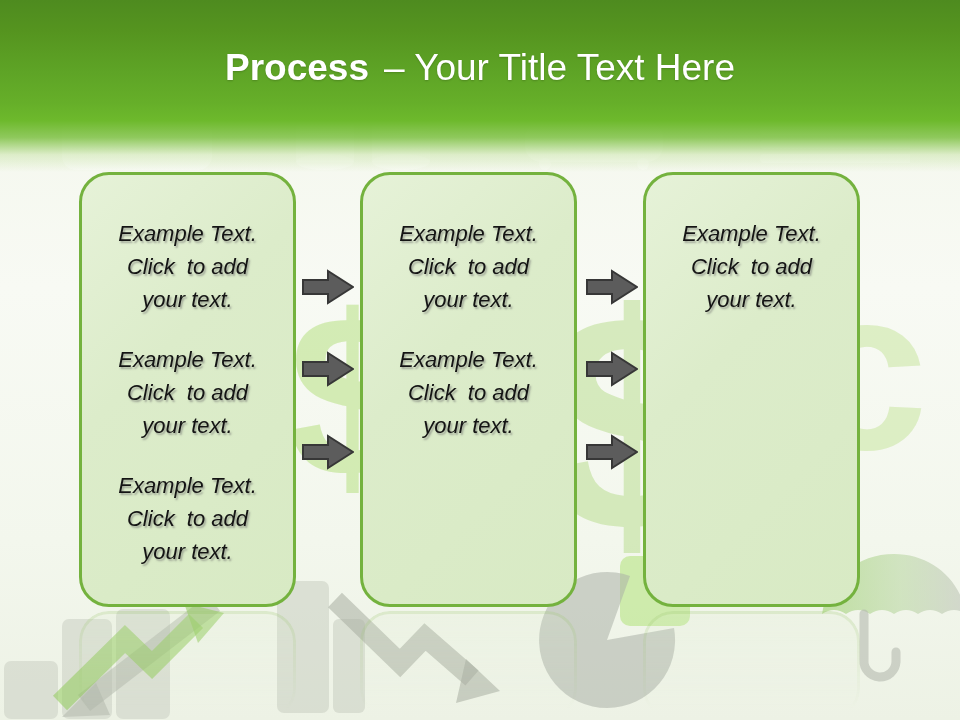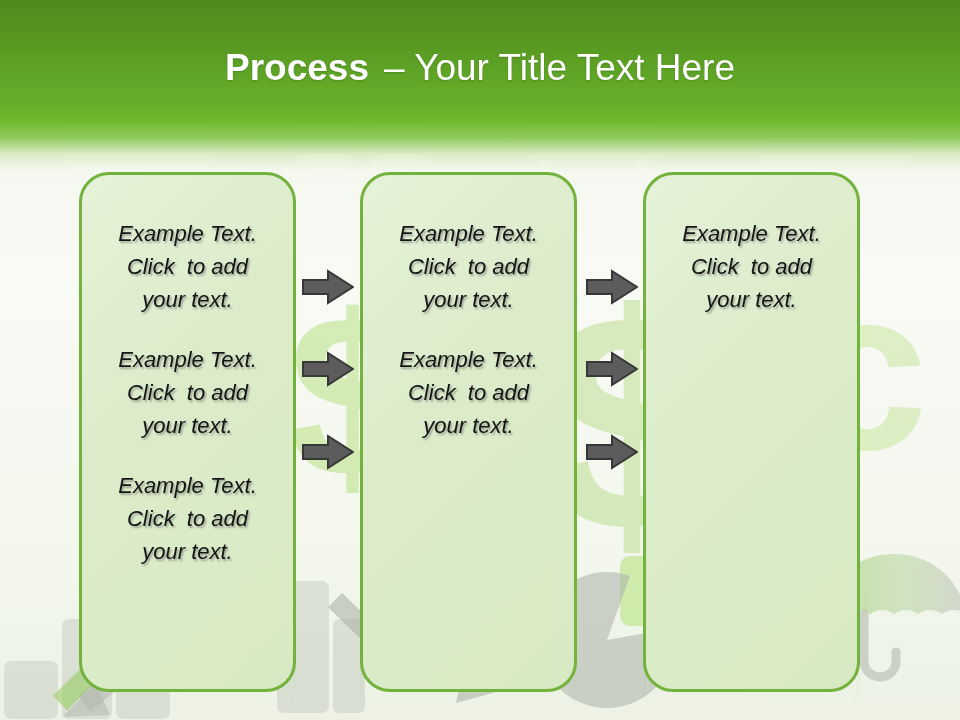--- a/index.html
+++ b/index.html
@@ -32,21 +32,21 @@
     border:3px solid rgba(124,179,66,.30);background:rgba(219,235,201,.30);box-sizing:border-box;
     -webkit-mask-image:linear-gradient(to bottom,rgba(0,0,0,.55),transparent 90%);
     mask-image:linear-gradient(to bottom,rgba(0,0,0,.55),transparent 90%);
   }
   .green-square{
     position:absolute;left:620px;top:556px;width:70px;height:70px;border-radius:10px;z-index:1;
     background:rgba(176,226,120,.55);
   }
   
   .box{
-    position:absolute;top:172px;width:217px;height:520px;z-index:3;box-sizing:border-box;
+    position:absolute;top:172px;width:217px;height:435px;z-index:3;box-sizing:border-box;
     background:linear-gradient(135deg,#e6f2d8 0%,#dcecca 40%,#d8eac4 100%);
     border:3px solid #74b23e;border-radius:30px;
     padding:42px 8px 0 8px;text-align:center;
   }
   .box p{
     margin:0 0 27px 0;white-space:pre-wrap;
     font-style:italic;font-size:22px;line-height:33px;color:#141414;
     text-shadow:1.5px 2px 2px rgba(105,105,105,.55);
   }
   

